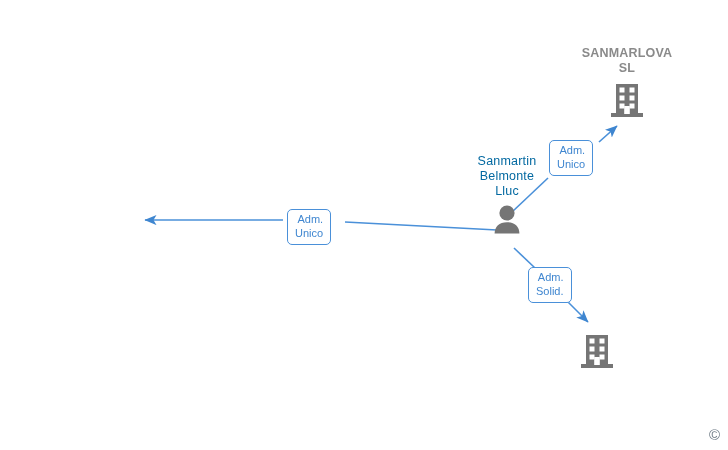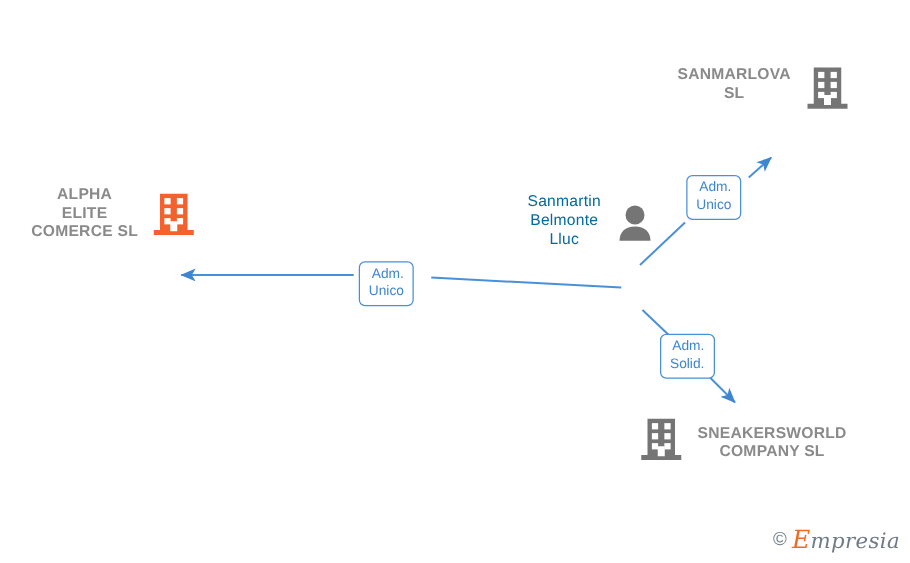--- a/index.html
+++ b/index.html
@@ -19,24 +19,23 @@
     position: absolute;
     left: 0; top: 0;
     width: 728px;
     height: 450px;
   }
 
   
   .node {
     position: absolute;
     display: flex;
-    flex-direction: row;
+    flex-direction: column;
     align-items: center;
     width: 170px;
-    gap: 12px;
   }
   .node-label {
     font-size: 12.5px;
     line-height: 15px;
     text-align: center;
     color: #8a8a8a;
     letter-spacing: 0.2px;
     white-space: pre-line;
   }
   .node-label.company {
@@ -116,42 +115,20 @@
       <path d="M512,212 L548,178" stroke="#4a90d9" stroke-width="1.6" fill="none"></path>
       <path d="M599,142 L617,126" stroke="#4a90d9" stroke-width="1.6" fill="none" marker-end="url(#arrowblue)"></path>
     </g>
 
     <g>
       <path d="M514,248 L535,268" stroke="#4a90d9" stroke-width="1.6" fill="none"></path>
       <path d="M568,302 L588,322" stroke="#4a90d9" stroke-width="1.6" fill="none" marker-end="url(#arrowblue)"></path>
     </g>
   </svg>
 
-  <div class="node" style="left:25px; top:148px;">
-    <div class="node-label company">ALPHA
-ELITE
-COMERCE  SL</div>
-    <span class="icon-wrap">
-      <svg width="34" height="36" viewBox="0 0 34 36" xmlns="http://www.w3.org/2000/svg">
-        <g fill="#f4612c">
-          <rect x="6" y="2" width="22" height="30"></rect>
-          <rect x="1" y="31" width="32" height="4"></rect>
-        </g>
-        <g fill="#ffffff">
-          <rect x="9.5" y="5.5" width="5" height="5"></rect>
-          <rect x="19.5" y="5.5" width="5" height="5"></rect>
-          <rect x="9.5" y="13.5" width="5" height="5"></rect>
-          <rect x="19.5" y="13.5" width="5" height="5"></rect>
-          <rect x="9.5" y="21.5" width="5" height="5"></rect>
-          <rect x="19.5" y="21.5" width="5" height="5"></rect>
-          <rect x="14.2" y="24" width="5.6" height="8"></rect>
-        </g>
-      </svg>
-    </span>
-  </div>
 
   <div class="node" style="left:542px; top:46px;">
     <div class="node-label company">SANMARLOVA
 SL</div>
     <span class="icon-wrap" style="margin-top:6px;">
       <svg width="34" height="36" viewBox="0 0 34 36" xmlns="http://www.w3.org/2000/svg">
         <g fill="#757575">
           <rect x="6" y="2" width="22" height="30"></rect>
           <rect x="1" y="31" width="32" height="4"></rect>
         </g>
@@ -191,31 +168,28 @@
           <rect x="9.5" y="5.5" width="5" height="5"></rect>
           <rect x="19.5" y="5.5" width="5" height="5"></rect>
           <rect x="9.5" y="13.5" width="5" height="5"></rect>
           <rect x="19.5" y="13.5" width="5" height="5"></rect>
           <rect x="9.5" y="21.5" width="5" height="5"></rect>
           <rect x="19.5" y="21.5" width="5" height="5"></rect>
           <rect x="14.2" y="24" width="5.6" height="8"></rect>
         </g>
       </svg>
     </span>
-    <div class="node-label company" style="margin-top:6px;">SNEAKERSWORLD
-COMPANY  SL</div>
   </div>
 
   <div class="rel-box" style="left:287px; top:209px;">Adm.
 Unico</div>
 
   <div class="rel-box" style="left:549px; top:140px;">Adm.
 Unico</div>
 
   <div class="rel-box" style="left:528px; top:267px;">Adm.
 Solid.</div>
 
   <div id="watermark">
     <span class="copy">©</span>
-    <span class="brand"><span class="cap">E</span><span>mpresia</span></span>
   </div>
 
 </div>
 
 </body></html>

